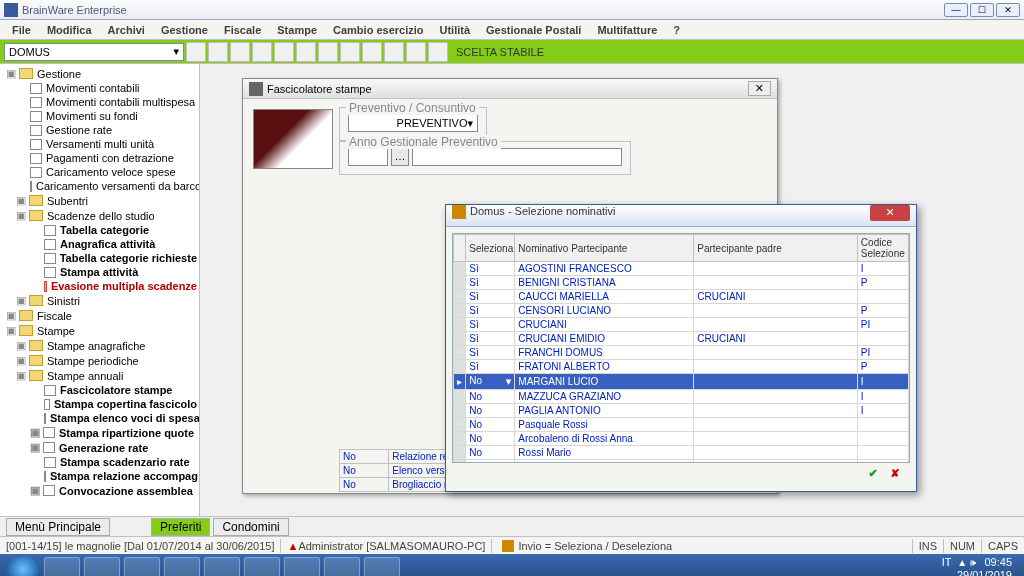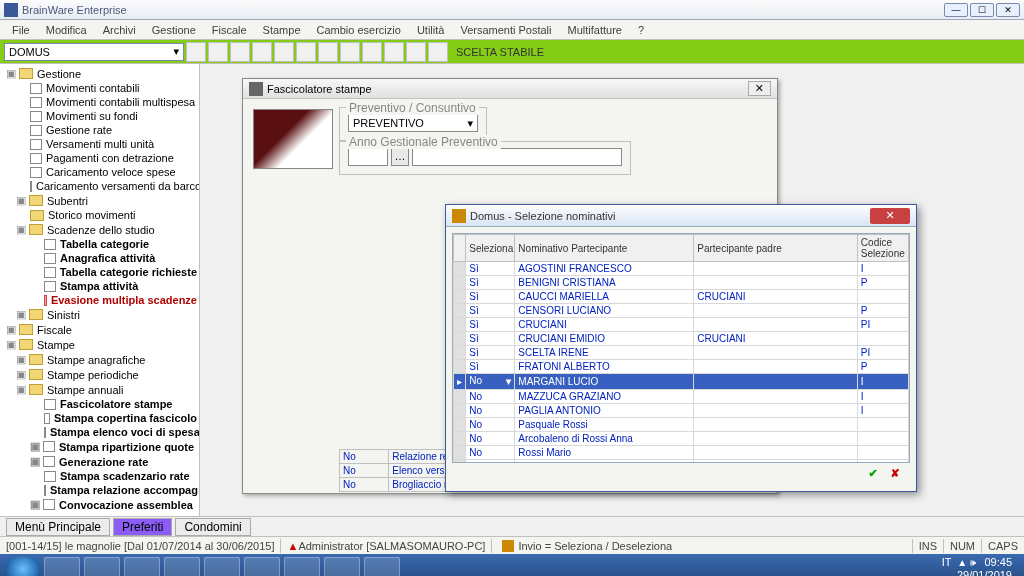--- a/index.html
+++ b/index.html
@@ -7,21 +7,21 @@
 
 
 .titlebar { height: 20px; background: linear-gradient(#fcfcfc,#e8ecf4); display: flex; align-items: center; padding: 0 4px; border-bottom: 1px solid #a0a8b8; }
 .titlebar .icon { width: 14px; height: 14px; background: #3b5998; margin-right: 4px; }
 .titlebar .title { color: #4a5a78; font-size: 11px; }
 .titlebar .winbtns { margin-left: auto; display: flex; gap: 2px; }
 .titlebar .winbtn { width: 24px; height: 14px; border: 1px solid #7a8aa8; border-radius: 2px; background: #e8f0ff; text-align: center; line-height: 12px; font-size: 9px; }
 
 
 .menubar { height: 20px; background: #f4f4f0; display: flex; align-items: center; padding: 0 4px; border-bottom: 1px solid #c0c0c0; }
-.menubar span { padding: 0 8px; color: #404040; }
+.menubar span { padding: 0 8px; color: #404040; font-weight: bold; }
 
 
 .toolbar { height: 24px; background: #84cc16; display: flex; align-items: center; border-bottom: 1px solid #c0c0c0; padding: 0 4px; }
 .combo { width: 180px; height: 18px; border: 1px solid #7a8aa8; background: #fff; padding: 0 4px; display: flex; align-items: center; justify-content: space-between; }
 .tbtn { width: 20px; height: 20px; border: 1px solid #c0c0c0; background: #f0f0f0; margin-left: 2px; }
 .toolbar .label { margin-left: 8px; color: #333; }
 
 
 .main { display: flex; height: 452px; }
 
@@ -40,36 +40,36 @@
 .workspace { flex: 1; background: #f0f0f0; position: relative; }
 
 
 .fwin { position: absolute; left: 42px; top: 14px; width: 536px; height: 416px; background: #f4f4f0; border: 1px solid #888; box-shadow: 2px 2px 4px rgba(0,0,0,0.3); }
 .fwin .ftitle { height: 20px; background: linear-gradient(#f8f8f8,#e0e0e0); display: flex; align-items: center; padding: 0 6px; border-bottom: 1px solid #c0c0c0; }
 .fwin .ftitle .ficon { width: 14px; height: 14px; background: #666; margin-right: 4px; }
 .fwin .ftitle .fx { margin-left: auto; border: 1px solid #aaa; padding: 0 6px; background: #eee; }
 .fwin .body { padding: 8px; }
 .fgroup { display: inline-block; border: 1px solid #c0c0c0; padding: 6px 8px 8px; margin-right: 6px; position: relative; vertical-align: top; }
 .fgroup .glabel { position: absolute; top: -7px; left: 6px; background: #f4f4f0; padding: 0 3px; font-size: 12px; color: #888; }
-.dropdown { width: 130px; height: 18px; border: 1px solid #888; background: #fff; display: flex; align-items: center; padding: 0 4px; justify-content: space-between; }
+.dropdown { width: 130px; height: 18px; border: 1px solid #888; background: #fff; display: flex; align-items: center; padding: 0 4px; justify-content: flex-end; }
 .tinyinput { width: 40px; height: 18px; border: 1px solid #888; background: #fff; }
 .btn-ellipsis { width: 18px; height: 18px; border: 1px solid #888; background: #e8e8e8; text-align: center; line-height: 14px; display: inline-block; vertical-align: top; }
 .longinput { width: 210px; height: 18px; border: 1px solid #888; background: #fff; display: inline-block; vertical-align: top; }
 .fwin .thumb { width: 80px; height: 60px; background: linear-gradient(135deg,#5a1010 40%,#fff 60%); border: 1px solid #888; position: absolute; left: 10px; top: 30px; }
 .fwin .lowgrid { position: absolute; left: 96px; top: 370px; width: 430px; }
 .lowgrid table { border-collapse: collapse; width: 100%; }
 .lowgrid td { border: 1px solid #c0c0c0; padding: 1px 3px; height: 13px; font-size: 10px; }
 .lowgrid td.blue { color: #0020c0; }
 
 .fwin .btmtb { position: absolute; bottom: 6px; right: 10px; display: flex; gap: 2px; }
 .fwin .btmtb .ib { width: 20px; height: 20px; border: 1px solid #aaa; background: #f0f0f0; }
 
 
 .dlg { position: absolute; left: 245px; top: 140px; width: 472px; height: 288px; background: #f4f4f0; border: 1px solid #3a5a9a; box-shadow: 3px 3px 8px rgba(0,0,0,0.4); z-index: 10; }
-.dlg .dtitle { height: 22px; background: linear-gradient(#fdfdfe,#d8e4f4); border-bottom: 1px solid #9ab; display: flex; align-items: center; padding: 0 6px; }
+.dlg .dtitle { height: 22px; background: linear-gradient(#fdfdfe,#d8e4f4); border-bottom: 1px solid #9ab; display: flex; align-items: flex-start; padding: 0 6px; }
 .dlg .dtitle .dicon { width: 14px; height: 14px; background: #cc8800; margin-right: 4px; }
 .dlg .dtitle .dtxt { color: #333; }
 .dlg .dtitle .dclose { margin-left: auto; width: 40px; height: 16px; background: #c84040; color: #fff; text-align: center; border-radius: 2px; line-height: 15px; }
 
 .dlg .grid { height: 230px; overflow-y: auto; margin: 6px 6px 0 6px; border: 1px solid #9ab; background: #fff; position: relative; }
 .dlg table { width: 100%; border-collapse: collapse; table-layout: fixed; }
 .dlg th { background: #f0f0f0; border: 1px solid #c0c0c0; padding: 2px 3px; font-weight: normal; text-align: left; font-size: 10px; color: #333; position: sticky; top: 0; }
 .dlg td { border: 1px solid #d8d8d8; padding: 1px 3px; height: 12px; font-size: 10px; color: #0020c0; }
 .dlg tr.sel td { background: #3860c0; color: #fff; }
 .dlg td.arrow { background: #e0e0e0; text-align: center; color: #000; }
@@ -80,21 +80,21 @@
 
 .ordcol { position: absolute; right: 14px; top: 218px; width: 48px; }
 .ordcol .hdr { border: 1px solid #c0c0c0; background: #f0f0f0; font-size: 10px; padding: 0 2px; text-align: center; line-height: 11px; }
 .ordcol .cell { border: 1px solid #c0c0c0; background: #fff; font-size: 10px; height: 12px; color: #0020c0; text-align: left; padding-left: 2px; }
 
 .spin { position: absolute; right: 18px; top: 198px; width: 30px; height: 16px; border: 1px solid #888; background: #fff; font-size: 10px; text-align: right; padding-right: 12px; line-height: 14px; }
 
 
 .btabs { height: 20px; background: #f0f0f0; display: flex; align-items: center; border-top: 1px solid #c0c0c0; padding: 0 6px; }
 .btabs .tab { border: 1px solid #aaa; padding: 1px 8px; background: #ececec; margin-right: 3px; font-size: 12px; }
-.btabs .tab.act { background: #8b5cf6; }
+.btabs .tab.act { background: #84cc16; margin-left: 38px; }
 
 
 .status { height: 18px; background: #f4f4f0; border-top: 1px solid #c0c0c0; display: flex; align-items: center; font-size: 10px; padding: 0 6px; color: #444; }
 .status .sep { border-left: 1px solid #c0c0c0; height: 14px; margin: 0 6px; }
 .status .cube { width: 12px; height: 12px; background: #cc8800; margin: 0 4px; }
 
 
 .taskbar { height: 30px; background: linear-gradient(#3a6ab0,#254a80); display: flex; align-items: center; padding: 0 6px; }
 .taskbar .orb { width: 34px; height: 24px; background: radial-gradient(circle,#6ac0ff,#0a4a90); border-radius: 12px; }
 .taskbar .tb { width: 36px; height: 24px; margin-left: 4px; background: rgba(255,255,255,0.15); border: 1px solid rgba(255,255,255,0.3); border-radius: 2px; }
@@ -121,21 +121,21 @@
 
 <div class="menubar">
   <span>File</span>
   <span>Modifica</span>
   <span>Archivi</span>
   <span>Gestione</span>
   <span>Fiscale</span>
   <span>Stampe</span>
   <span>Cambio esercizio</span>
   <span>Utilità</span>
-  <span>Versamenti Postali</span>
+  <span>Gestionale Postali</span>
   <span>Multifatture</span>
   <span>?</span>
 </div>
 
 <div class="toolbar">
   <div class="combo">
     <span>DOMUS</span>
     <span>▾</span>
   </div>
   <div class="tbtn"></div>
@@ -190,24 +190,20 @@
         <span class="txt">Caricamento veloce spese</span>
       </div>
     <div class="tree-item indent1">
         <div class="leaf"></div>
         <span class="txt">Caricamento versamenti da barco</span>
       </div>
     <div class="tree-item indent1">
         <span class="exp">▣</span>
         <div class="folder"></div>
         <span class="txt">Subentri</span>
-      </div>
-    <div class="tree-item indent1">
-        <div class="folder" style="margin-left:14px"></div>
-        <span class="txt">Storico movimenti</span>
       </div>
     <div class="tree-item indent1">
         <span class="exp">▣</span>
         <div class="folder"></div>
         <span class="txt">Scadenze dello studio</span>
       </div>
     <div class="tree-item indent2">
         <div class="leaf"></div>
         <span class="txt">Tabella categorie</span>
       </div>
@@ -445,21 +441,21 @@
               <tr>
                 <td class="arrow"></td>
                 <td>Sì</td>
                 <td>CRUCIANI EMIDIO</td>
                 <td>CRUCIANI</td>
                 <td></td>
               </tr>
               <tr>
                 <td class="arrow"></td>
                 <td>Sì</td>
-                <td>SCELTA IRENE</td>
+                <td>FRANCHI DOMUS</td>
                 <td></td>
                 <td>PI</td>
               </tr>
               <tr>
                 <td class="arrow"></td>
                 <td>Sì</td>
                 <td>FRATONI ALBERTO</td>
                 <td></td>
                 <td>P</td>
               </tr>

